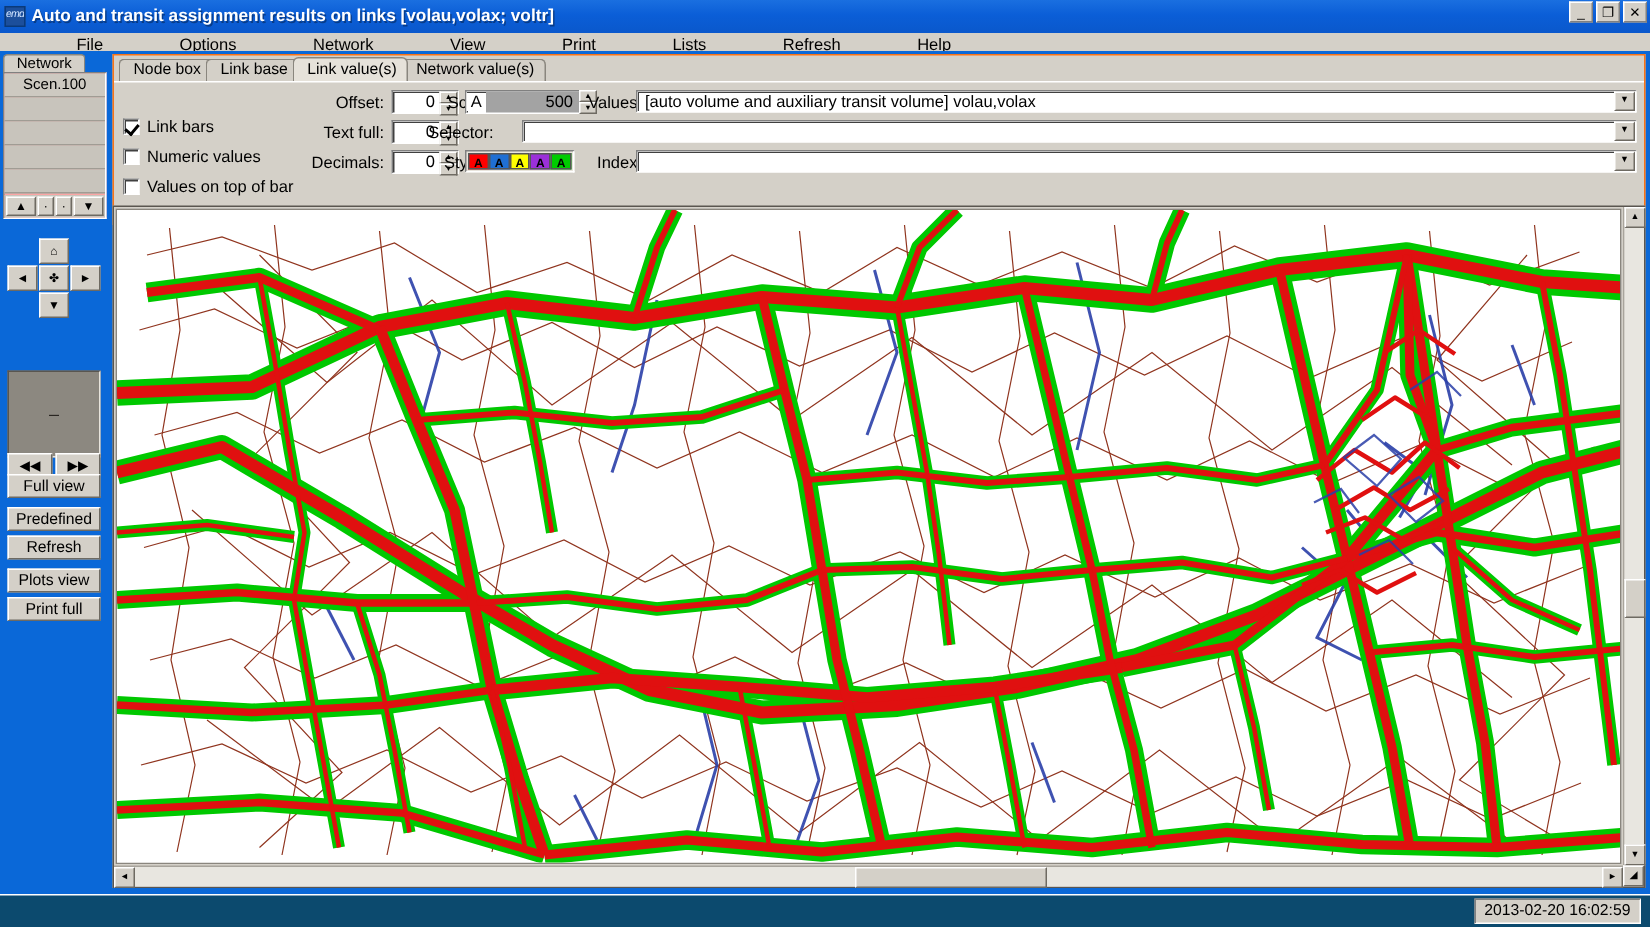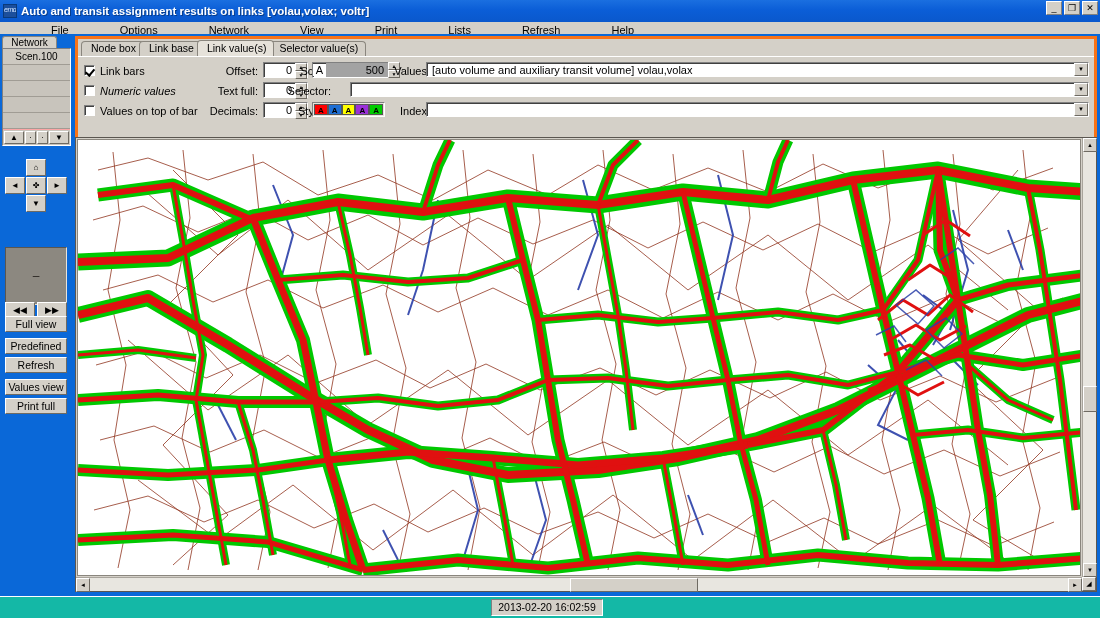--- a/index.html
+++ b/index.html
@@ -159,21 +159,21 @@
   
   .rightpane {
     position: absolute; left: 73px; right: 0; top: 0; bottom: 0;
     background: #0a68d8;
   }
 
   
   .ctrlpanel {
     position: absolute; left: 2px; right: 3px; top: 2px; height: 114px;
     background: #d4d0c8;
-    border: 3px solid #f97316;
+    border: 1px solid #f97316;
   }
   .tabstrip {
     position: absolute; left: 0; top: 0; height: 17px; right: 0;
     display: flex; align-items: flex-end;
     padding-left: 3px;
   }
   .tab {
     height: 15px;
     padding: 0 7px 0 9px;
     background: #d4d0c8;
@@ -192,21 +192,21 @@
     height: 16px;
     line-height: 14px;
   }
 
   .panelbody {
     position: absolute; left: 0; right: 0; top: 17px; bottom: 0;
     background: #d4d0c8;
     border-top: 1px solid #ffffff;
   }
 
-  .cb-row { position: absolute; display: flex; align-items: center; height: 13px; }
+  .cb-row { position: absolute; display: flex; align-items: center; height: 13px; margin-top: 16px; }
   .cb {
     width: 11px; height: 11px;
     background: #ffffff;
     border: 1px solid;
     border-color: #808080 #ffffff #ffffff #808080;
     box-shadow: inset 1px 1px 0 #404040;
     margin-right: 5px;
     position: relative; flex: 0 0 auto;
   }
   .cb.checked::after {
@@ -354,23 +354,23 @@
     position: absolute; right: 0; bottom: 0; width: 14px; height: 14px;
     background: #d4d0c8;
     border: 1px solid;
     border-color: #ffffff #6e6a62 #6e6a62 #ffffff;
     font-size: 7px; text-align: center; line-height: 12px;
   }
 
   
   .statusbar {
     position: absolute; left: 0; right: 0; bottom: 0; height: 22px;
-    background: #14b8a6;
+    background: #0c4a6e;
     border-top: 1px solid #ffffff;
-    display: flex; align-items: center; justify-content: center;
+    display: flex; align-items: center; justify-content: flex-end;
     padding-right: 6px;
   }
   .status-cell {
     background: #d4d0c8;
     border: 1px solid;
     border-color: #808080 #ffffff #ffffff #808080;
     font-size: 10.5px; color: #000;
     padding: 1px 6px;
     line-height: 13px;
   }
@@ -430,42 +430,42 @@
     <div class="zoombox">–</div>
 
     <div class="navrow">
       <div class="sbtn">◀◀</div>
       <div class="sbtn">▶▶</div>
     </div>
 
     <div class="vbtn vb1">Full view</div>
     <div class="vbtn vb2">Predefined</div>
     <div class="vbtn vb3">Refresh</div>
-    <div class="vbtn vb4">Values view</div>
+    <div class="vbtn vb4">Plots view</div>
     <div class="vbtn vb5">Print full</div>
   </div>
 
   <div class="rightpane">
 
     <div class="ctrlpanel">
 
       <div class="tabstrip">
         <div class="tab">Node box</div>
         <div class="tab">Link base</div>
         <div class="tab active">Link value(s)</div>
-        <div class="tab">Selector value(s)</div>
+        <div class="tab">Network value(s)</div>
       </div>
 
       <div class="panelbody">
 
         <div class="cb-row" style="left:6px; top:7px;">
           <span class="cb checked"></span>
           <span class="cb-lbl">Link bars</span>
         </div>
-        <div class="cb-row" style="left:6px; top:27px;font-style:italic;">
+        <div class="cb-row" style="left:6px; top:27px;">
           <span class="cb"></span>
           <span class="cb-lbl">Numeric values</span>
         </div>
         <div class="cb-row" style="left:6px; top:47px;">
           <span class="cb"></span>
           <span class="cb-lbl">Values on top of bar</span>
         </div>
 
         <div class="fld-lbl" style="left:112px; top:8px;  width:68px;">Offset:</div>
         <div class="fld-lbl" style="left:112px; top:28px; width:68px;">Text full:</div>

